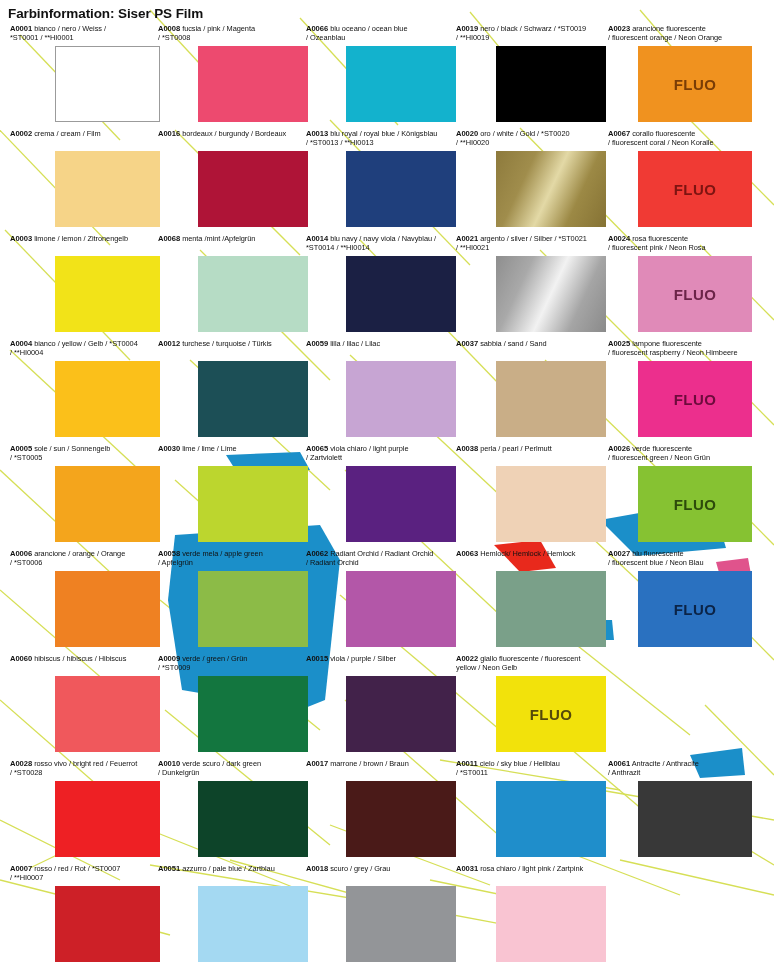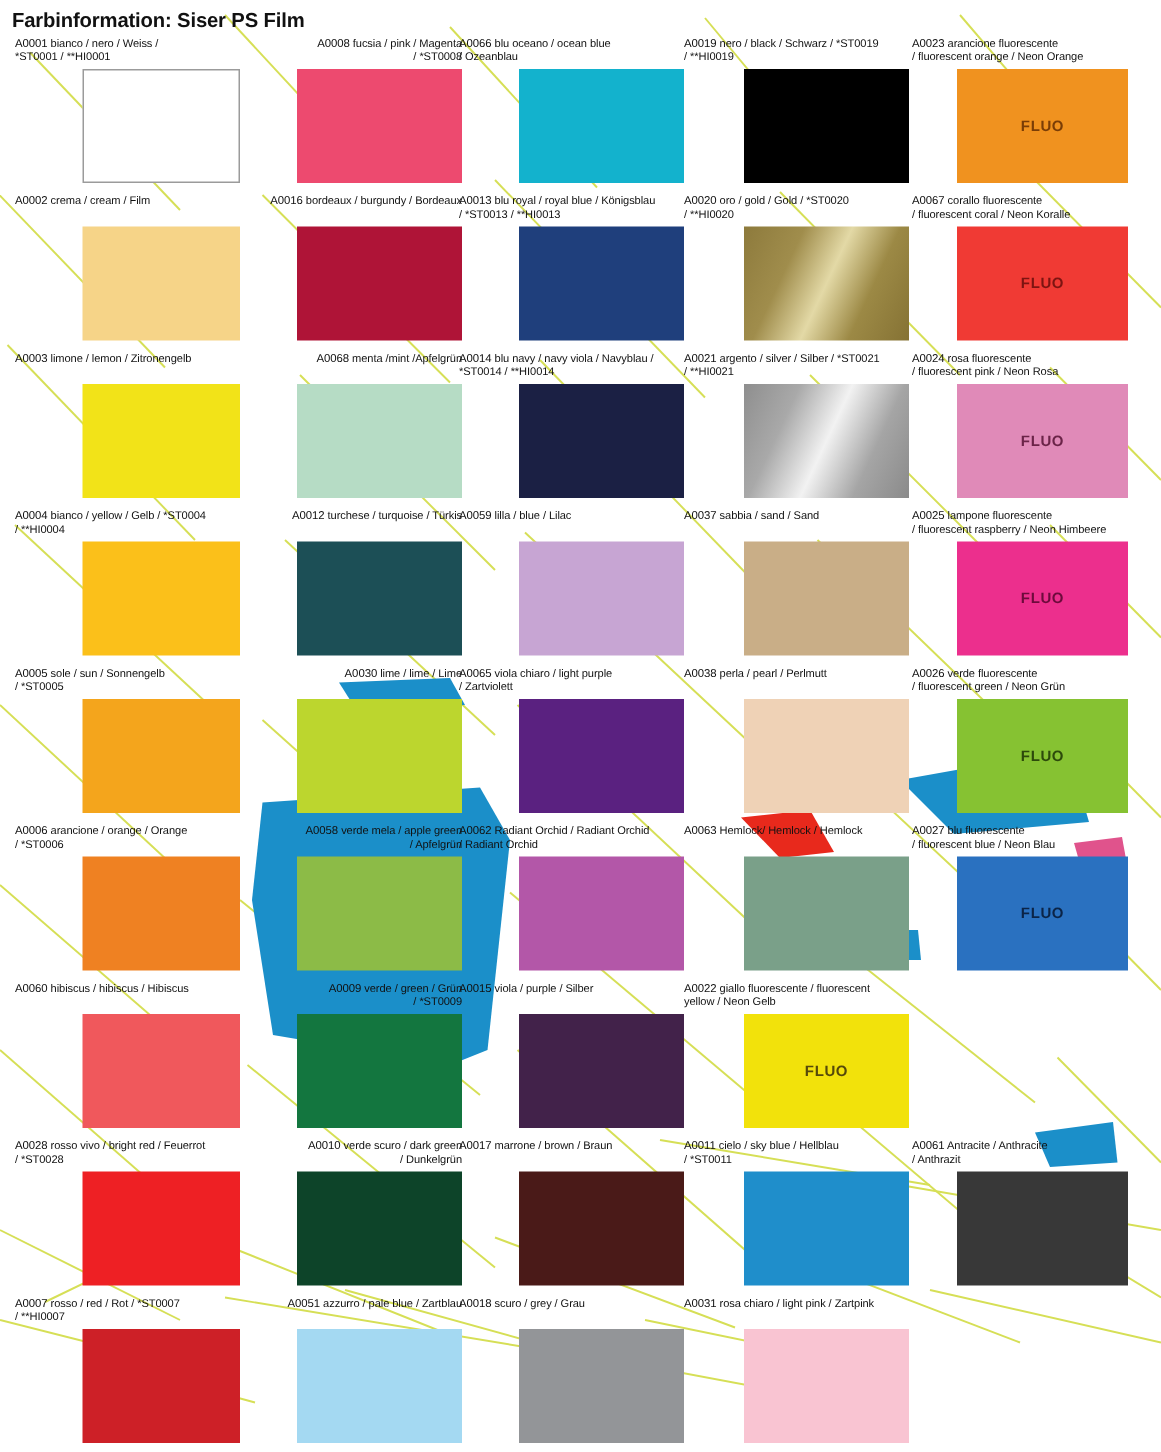--- a/index.html
+++ b/index.html
@@ -17,46 +17,46 @@
     position:absolute;left:8px;top:6px;
     font-size:13.5px;font-weight:bold;color:#111111;
     letter-spacing:-0.1px;white-space:nowrap;
   }
 
   .grid{position:absolute;left:0;top:24px;width:774px;}
   .row{position:relative;height:105px;}
   .row.last{height:110px;}
   .cell{position:absolute;top:0;width:150px;}
   .cell.c0{left:10px;}
-  .cell.c1{left:158px;text-align:right;}
+  .cell.c1{left:158px;}
   .cell.c2{left:306px;}
   .cell.c3{left:456px;}
   .cell.c4{left:608px;}
 
   .cap{
     font-size:7.4px;line-height:9.1px;color:#111111;
     height:19px;overflow:hidden;
     white-space:pre-line;
     letter-spacing:-0.05px;
   }
-  .cap .code{font-weight:normal;font-size:7.6px;margin-top:48px;}
+  .cap .code{font-weight:bold;font-size:7.6px;margin-top:48px;}
 
   .swatch{
     position:absolute;top:22px;left:0;
     width:146px;height:76px;
     display:flex;align-items:center;justify-content:center;
     z-index:3;
   }
   .cell.c0 .swatch{left:45px;width:105px;}
   .cell.c1 .swatch{left:40px;width:110px;}
   .cell.c2 .swatch{left:40px;width:110px;}
   .cell.c3 .swatch{left:40px;width:110px;}
   .cell.c4 .swatch{left:30px;width:114px;}
 
-  .fluo{font-size:10px;font-weight:bold;letter-spacing:0.4px;text-align:right;}
+  .fluo{font-size:15px;font-weight:bold;letter-spacing:0.4px;text-align:right;}
   .outlined{box-sizing:border-box;border:1px solid #9b9b9b;}
 </style>
 </head>
 <body>
 
 <svg id="deco" viewBox="0 0 774 968">
   <g id="deco-lines" stroke="#d6df56" stroke-width="1.3" fill="none">
       <line x1="20" y1="35" x2="120" y2="140"></line>
       <line x1="150" y1="10" x2="250" y2="118"></line>
       <line x1="300" y1="18" x2="398" y2="125"></line>
@@ -161,21 +161,21 @@
         <div class="cell c1">
           <div class="cap"><span class="code">A0016</span><span> bordeaux / burgundy / Bordeaux</span></div>
           <div class="swatch" style="background: rgb(175, 20, 55);"></div>
         </div>
         <div class="cell c2">
           <div class="cap"><span class="code">A0013</span><span> blu royal / royal blue / Königsblau
 / *ST0013 / **HI0013</span></div>
           <div class="swatch" style="background: rgb(31, 63, 124);"></div>
         </div>
         <div class="cell c3">
-          <div class="cap"><span class="code">A0020</span><span> oro / gold / Gold / *ST0020
+          <div class="cap"><span class="code">A0020</span><span> oro / white / Gold / *ST0020
 / **HI0020</span></div>
           <div class="swatch" style="background: linear-gradient(115deg, rgb(141, 122, 60) 0%, rgb(160, 141, 76) 28%, rgb(227, 217, 166) 50%, rgb(156, 137, 69) 72%, rgb(133, 114, 52) 100%);"></div>
         </div>
         <div class="cell c4">
           <div class="cap"><span class="code">A0067</span><span> corallo fluorescente
 / fluorescent coral / Neon Koralle</span></div>
           <div class="swatch" style="background: rgb(240, 58, 52);">
             <span class="fluo" style="color: rgb(125, 20, 17);">FLUO</span>
           </div>
         </div>
@@ -211,21 +211,21 @@
         <div class="cell c0">
           <div class="cap"><span class="code">A0004</span><span> bianco / yellow / Gelb / *ST0004
 / **HI0004</span></div>
           <div class="swatch" style="background: rgb(251, 192, 26);"></div>
         </div>
         <div class="cell c1">
           <div class="cap"><span class="code">A0012</span><span> turchese / turquoise / Türkis</span></div>
           <div class="swatch" style="background: rgb(28, 79, 86);"></div>
         </div>
         <div class="cell c2">
-          <div class="cap"><span class="code">A0059</span><span> lilla / blue / Lilac</span></div>
+          <div class="cap"><span class="code">A0059</span><span> lilla / lilac / Lilac</span></div>
           <div class="swatch" style="background: rgb(199, 165, 211);"></div>
         </div>
         <div class="cell c3">
           <div class="cap"><span class="code">A0037</span><span> sabbia / sand / Sand</span></div>
           <div class="swatch" style="background: rgb(201, 174, 135);"></div>
         </div>
         <div class="cell c4">
           <div class="cap"><span class="code">A0025</span><span> lampone fluorescente
 / fluorescent raspberry / Neon Himbeere</span></div>
           <div class="swatch" style="background: rgb(236, 47, 141);">

